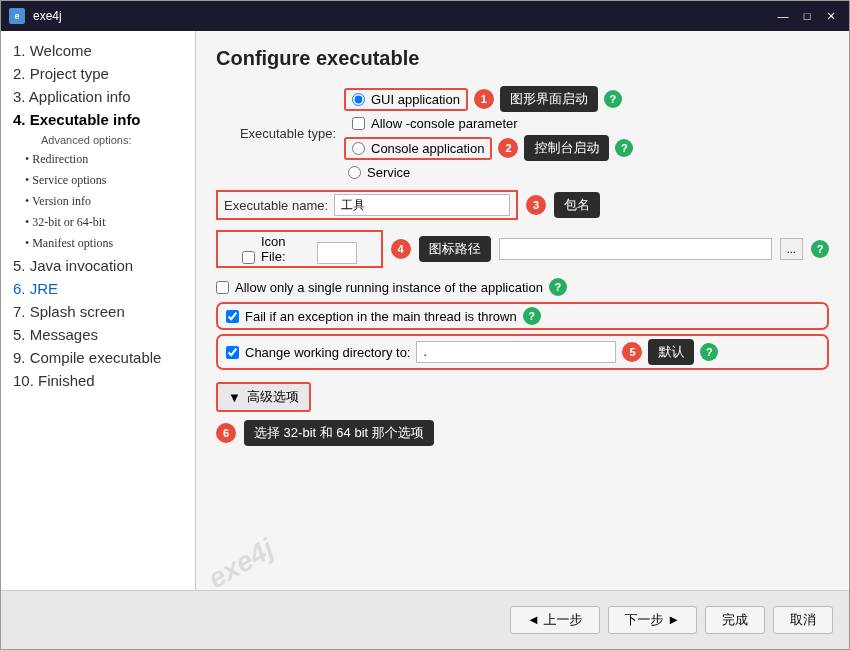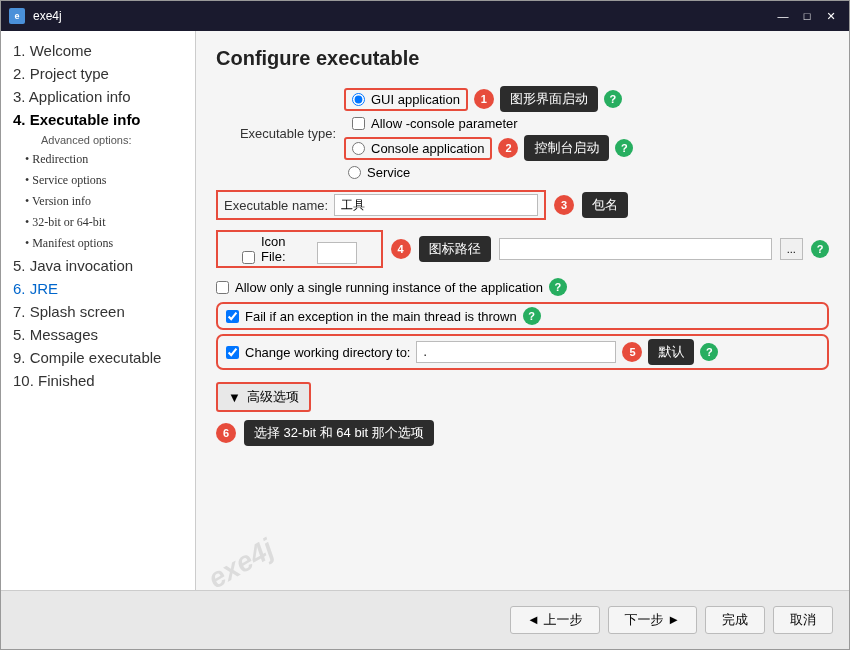--- a/index.html
+++ b/index.html
@@ -303,21 +303,21 @@
           <div style="display:flex; align-items:center; gap:6px; margin-left:4px;">
             <input type="radio" name="exec-type" style="">
             <span>Service</span>
           </div>
         </div>
       </div>
 
       <div class="form-row" style="margin-top:6px;">
         <div style="border:2px solid #e74c3c; padding:2px 6px; display:flex; align-items:center; gap:6px;">
           <span class="form-label" style="width:auto;">Executable name:</span>
-          <input type="text" class="text-input" style="width: 204px;" value="工具">
+          <input type="text" class="text-input" style="width: 176px;" value="工具">
         </div>
         <div class="number-badge">3</div>
         <div class="tooltip-dark">包名</div>
       </div>
 
       <div class="form-row" style="margin-top:4px;">
         <div style="border:2px solid #e74c3c; padding:2px 24px; display:flex; align-items:flex-end; gap:6px;">
           <input type="checkbox" style="">
           <span>Icon File:</span>
           <input type="text" class="text-input" style="width: 40px;">

